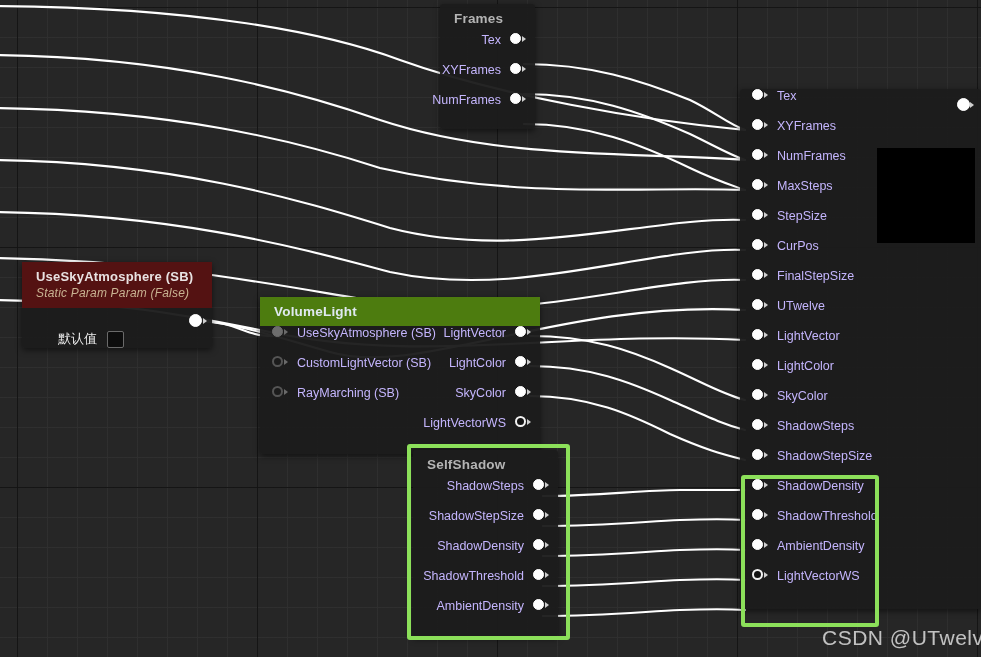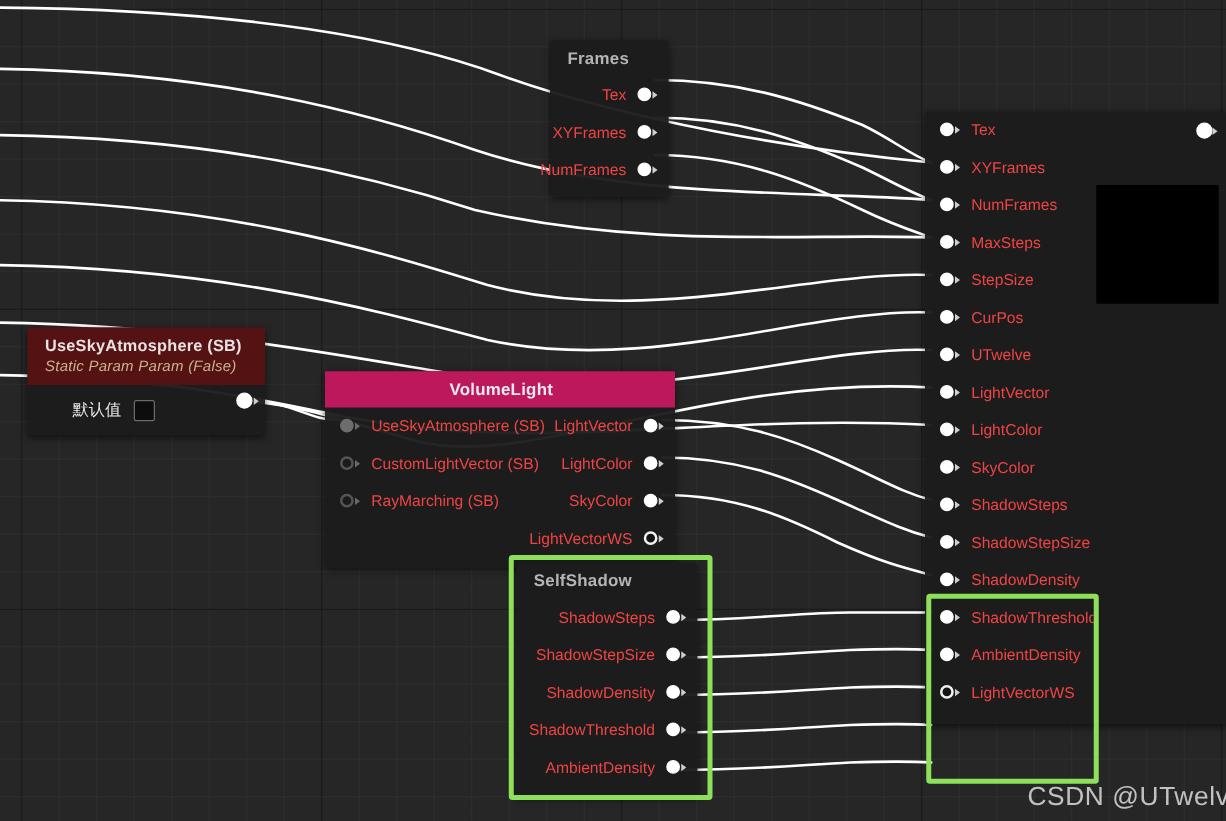--- a/index.html
+++ b/index.html
@@ -57,21 +57,21 @@
     font-size: 13.5px;
     font-weight: bold;
     color: #c9c9c9;
     padding: 7px 12px 7px 14px;
     letter-spacing: 0.2px;
     display: flex;
     align-items: center;
     justify-content: space-between;
   }
   .node-header.green { background: #5c8055; color: #e2ecdf; }
-  .node-header.blue  { background: #be185d; color: #dfe9f0; justify-content: center; }
+  .node-header.blue  { background: #4d7c0f; color: #dfe9f0; }
   .node-header.plain { background: transparent; color: #b4b4b4; }
   .node-header.dark-red {
     background: #541212;
     display: block;
     padding: 7px 14px 8px 14px;
   }
   .hdr-title-bold { font-size: 13px; font-weight: bold; color: #e8e2e2; }
   .hdr-sub {
     font-size: 12px;
     font-style: italic;
@@ -92,24 +92,23 @@
     left: 2px; top: 3px;
     width: 8px; height: 8px;
     border-left: 2px solid #dce6d8;
     border-top: 2px solid #dce6d8;
     transform: rotate(45deg);
   }
 
   
   .pin-row {
     display: flex;
-    align-items: center;
     height: 30px;
     font-size: 12.5px;
-    color: #ef4444;
+    color: #c4b5fd;
     box-sizing: border-box;
   }
   .pin-row.in  { justify-content: flex-start; padding-left: 12px; }
   .pin-row.out { justify-content: flex-end;  padding-right: 12px; }
 
   .pin {
     position: relative;
     width: 13px; height: 13px;
     flex: 0 0 auto;
   }
@@ -152,21 +151,21 @@
 
   
   .preview-thumb {
     position: absolute;
     background: #000000;
   }
 
   
   .cb-row {
     display: flex;
-    align-items: center;
+    align-items: flex-end;
     height: 40px;
     padding-left: 36px;
   }
   .cb-label {
     font-size: 13px;
     color: #e9e9e9;
     margin-right: 10px;
   }
   .cb-box {
     width: 17px; height: 17px;
@@ -217,21 +216,21 @@
       <path d="M 530,396 C 590,396 630,414 670,434 C 706,450 722,454 745,460"></path>
 
       <path d="M 543,496 C 600,496 640,490 680,490 C 710,490 728,490 745,490"></path>
       <path d="M 543,526 C 600,526 640,522 680,520 C 710,519 728,519 745,520"></path>
       <path d="M 543,556 C 600,556 640,552 680,550 C 710,549 728,549 745,550"></path>
       <path d="M 543,586 C 600,586 640,582 680,580 C 710,579 728,579 745,580"></path>
       <path d="M 543,616 C 600,616 640,612 680,610 C 710,609 728,609 745,610"></path>
     </g>
   </svg>
 
-  <div class="node" style="left:440px; top:32px; width:95px;">
+  <div class="node" style="left:440px; top:4px; width:95px;">
     <div class="node-body" style="border-radius:3px;">
       <div class="node-header plain">
         <span>Frames</span>
       </div>
       <div style="padding-bottom:6px;">
         <div class="pin-row out">
           <span class="pin-label">Tex</span>
           <span class="pin filled out-side">
               <span class="dot"></span>
               <span class="arr"></span>
@@ -429,20 +428,27 @@
                 <span class="dot"></span>
                 <span class="arr"></span>
               </span>
             <span class="pin-label">CurPos</span>
           </div>
           <div class="pin-row in">
             <span class="pin filled">
                 <span class="dot"></span>
                 <span class="arr"></span>
               </span>
+            <span class="pin-label">FinalStepSize</span>
+          </div>
+          <div class="pin-row in">
+            <span class="pin filled">
+                <span class="dot"></span>
+                <span class="arr"></span>
+              </span>
             <span class="pin-label">UTwelve</span>
           </div>
           <div class="pin-row in">
             <span class="pin filled">
                 <span class="dot"></span>
                 <span class="arr"></span>
               </span>
             <span class="pin-label">LightVector</span>
           </div>
           <div class="pin-row in">

